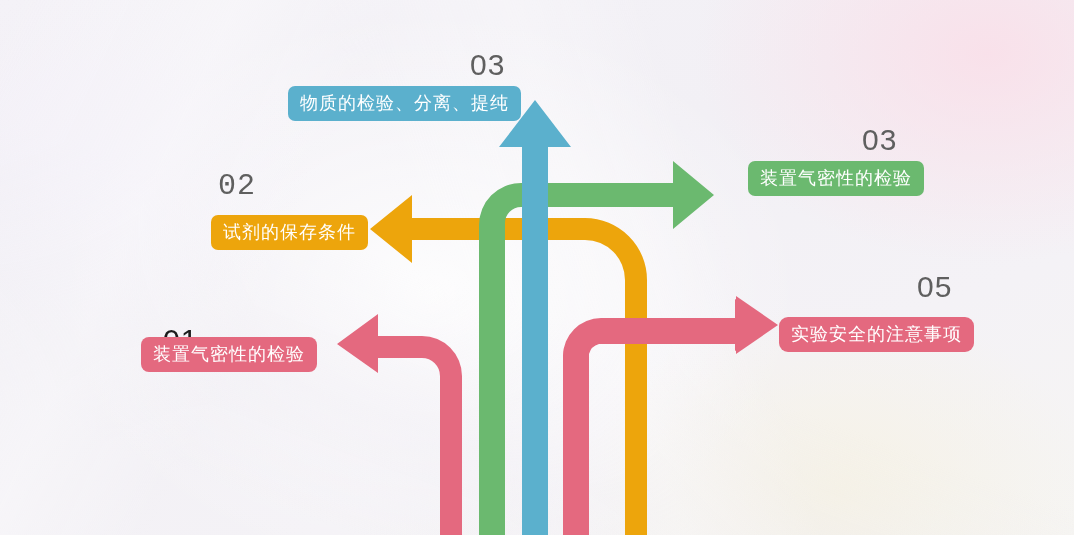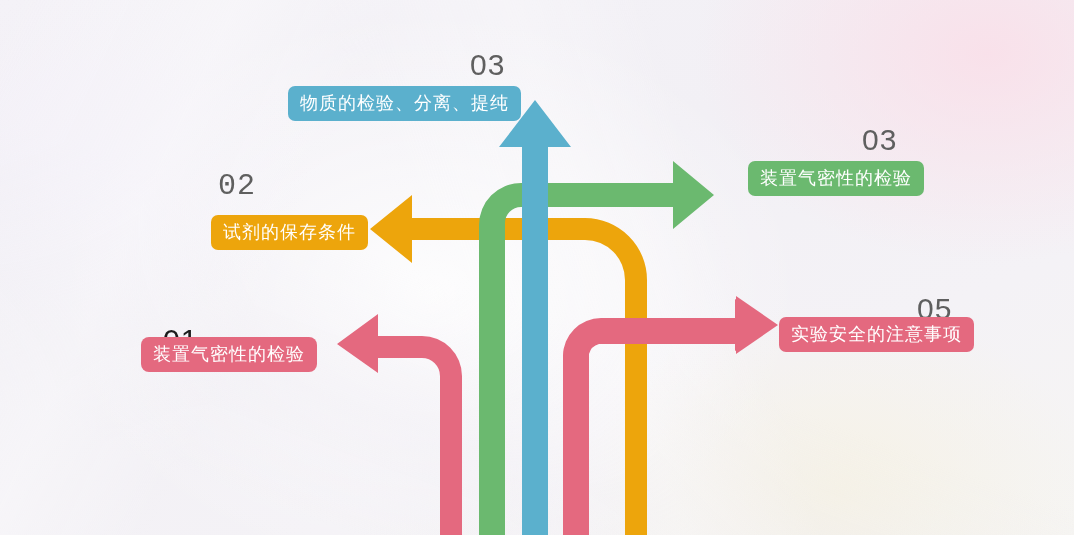--- a/index.html
+++ b/index.html
@@ -159,25 +159,25 @@
   </svg>
 
   <div class="num" style="left:163px; top:301px; color:#1c1c1c;margin-top:24px;">01</div>
 
   <div class="num" style="left:218px; top:171px; color:#5f5f5f;font-family:Liberation Mono, monospace;">02</div>
 
   <div class="num" style="left:470px; top:50px; color:#5f5f5f;">03</div>
 
   <div class="num" style="left:862px; top:125px; color:#5f5f5f;">03</div>
 
-  <div class="num" style="left:917px; top:294px; color:#5f5f5f;">05</div>
+  <div class="num" style="left:917px; top:272px; color:#5f5f5f;">05</div>
 
   <div class="badge" style="left:141px; top:337px; background:#e4697f;border-radius:8px;">装置气密性的检验</div>
 
   <div class="badge" style="left:205px; top:215px; background:#eda50c;margin-left:6px;">试剂的保存条件</div>
 
   <div class="badge" style="left:288px; top:86px; background:#5bb0cd;">物质的检验、分离、提纯</div>
 
   <div class="badge" style="left:748px; top:161px; background:#6bb96f;">装置气密性的检验</div>
 
-  <div class="badge" style="left:779px; top:317px; background:#e4697f;">实验安全的注意事项</div>
+  <div class="badge" style="left:779px; top:317px; background:#e4697f;border-radius:9px;">实验安全的注意事项</div>
 
 </div>
 
 </body></html>

